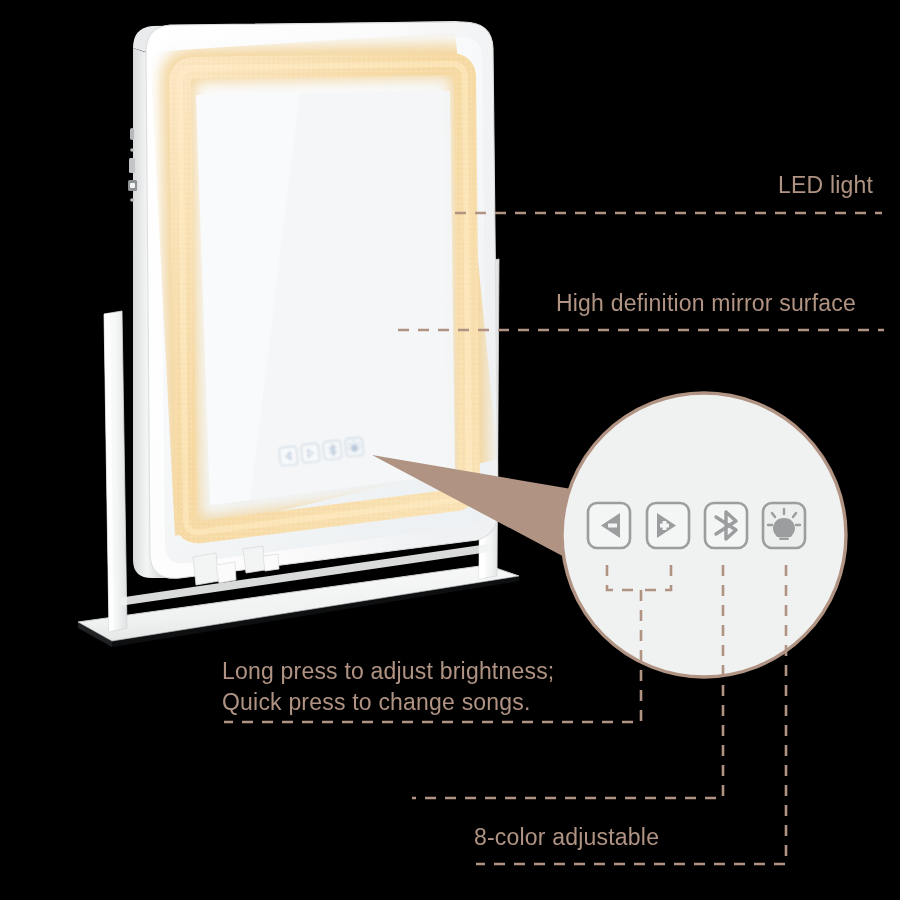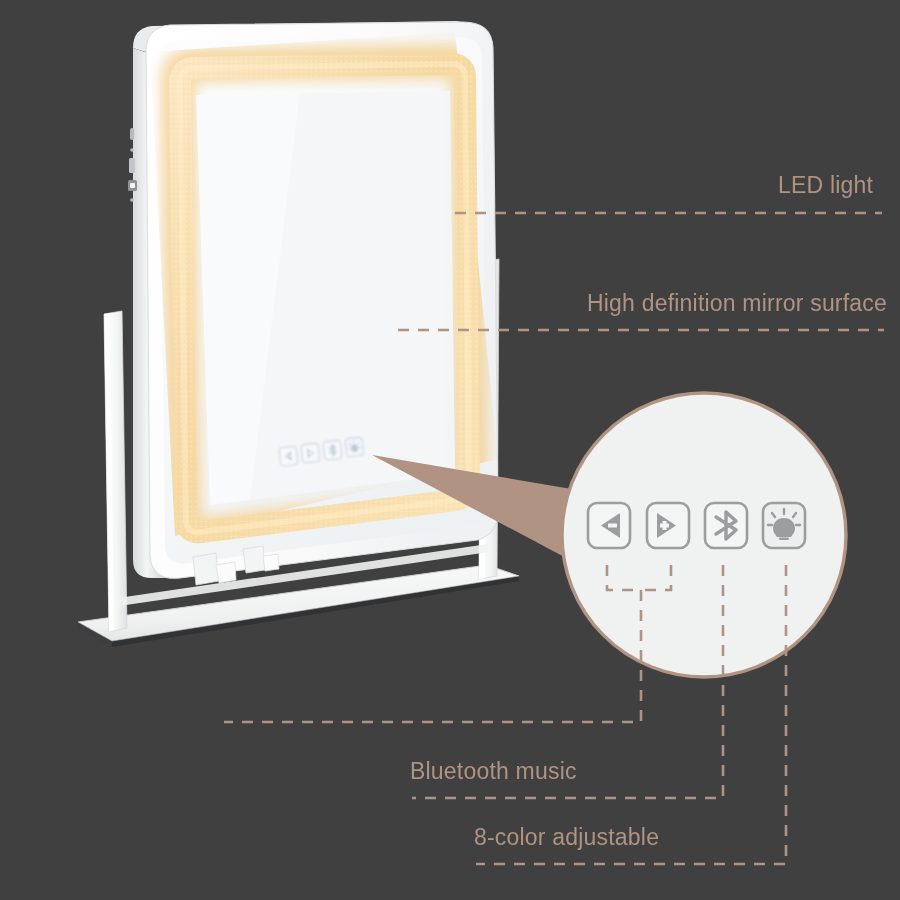--- a/index.html
+++ b/index.html
@@ -7,41 +7,41 @@
     padding: 0;
     background: #ffffff;
   }
   body {
     font-family: "Liberation Sans", sans-serif;
   }
   #stage {
     position: relative;
     width: 900px;
     height: 900px;
-    background: #404040;
+    background: #000000;
     overflow: hidden;
   }
   #scene {
     position: absolute;
     inset: 0;
     width: 900px;
     height: 900px;
   }
   .label {
     position: absolute;
     color: #b09382;
     font-family: "Liberation Sans", sans-serif;
     font-size: 23px;
     letter-spacing: 0.2px;
     white-space: nowrap;
     line-height: 1.35;
   }
   .label.two-line { white-space: pre-line; }
   #lbl-led        { left: 778px; top: 170px; }
-  #lbl-hd         { left: 556px; top: 288px; margin-left: 31px; }
+  #lbl-hd         { left: 556px; top: 288px; }
   #lbl-press      { left: 222px; top: 656px; }
   #lbl-bt         { left: 410px; top: 756px; }
   #lbl-3color     { left: 474px; top: 822px; }
 </style>
 </head>
 <body>
 
 <div id="stage">
 
   <svg id="scene" viewBox="0 0 900 900">
@@ -235,18 +235,19 @@
           </g>
         </g>
       </g>
     </g>
   </svg>
 
   <div class="label" id="lbl-led">LED light</div>
 
   <div class="label" id="lbl-hd">High definition mirror surface</div>
 
-
-  <div class="label" id="lbl-bt">Bluetooth music</div>
+  <div class="label two-line" id="lbl-press">Long press to adjust brightness;
+Quick press to change songs.</div>
+
 
   <div class="label" id="lbl-3color">8-color adjustable</div>
 
 </div>
 
 </body></html>

